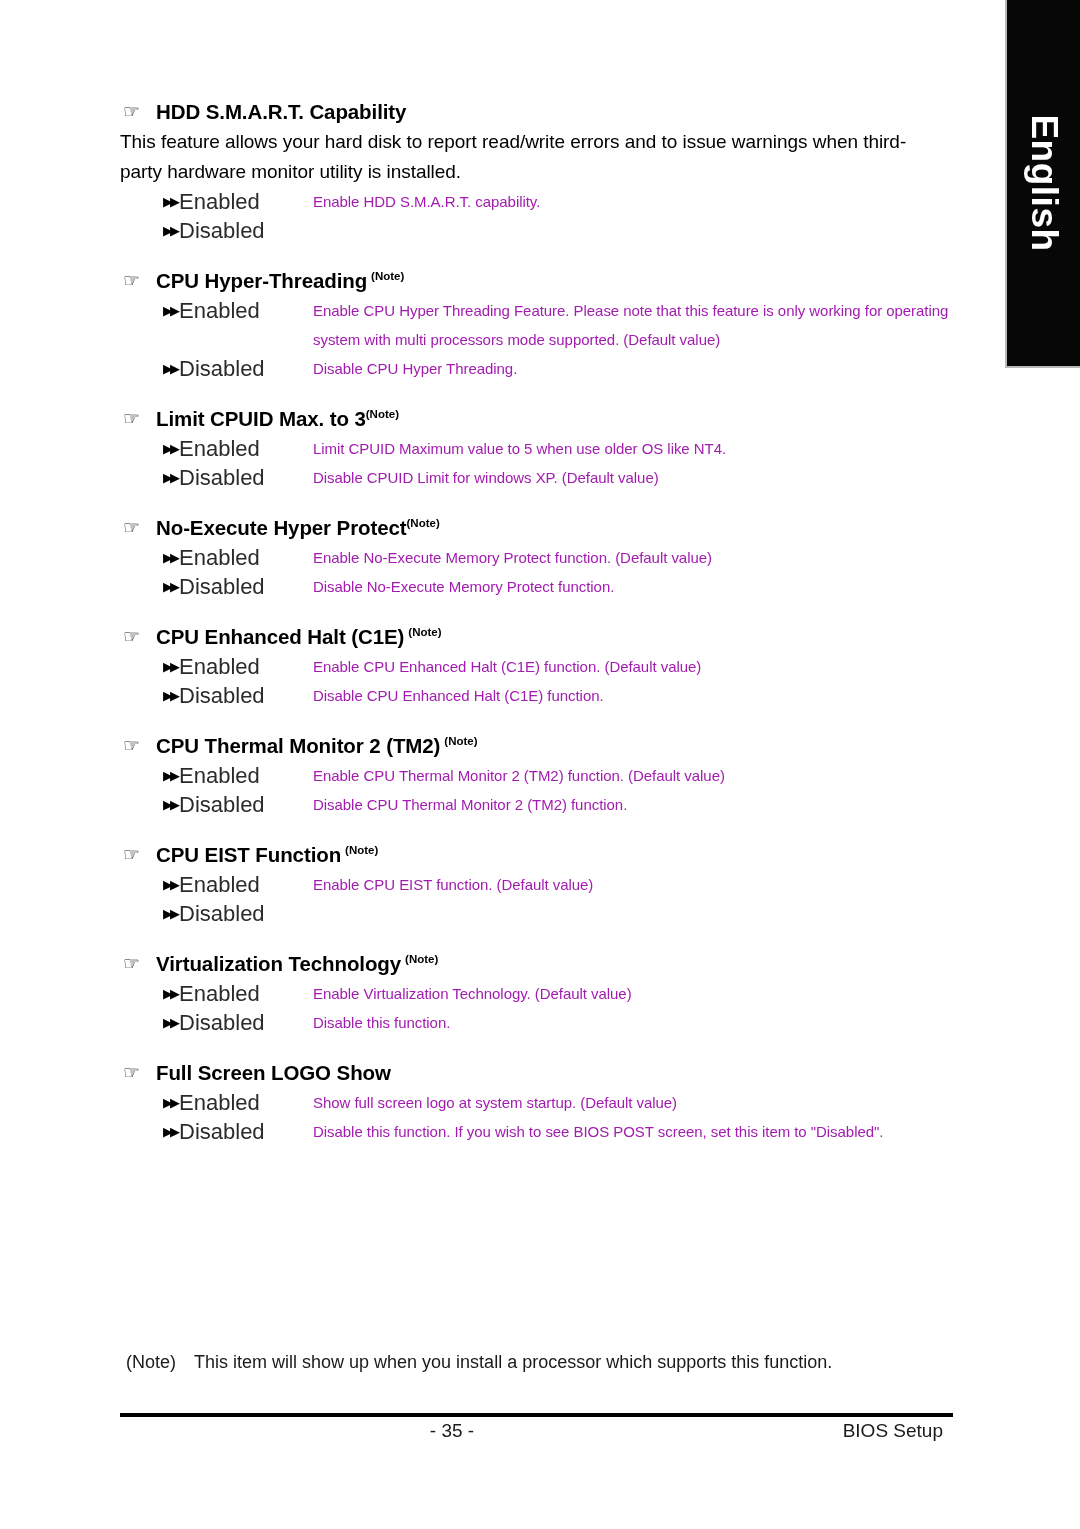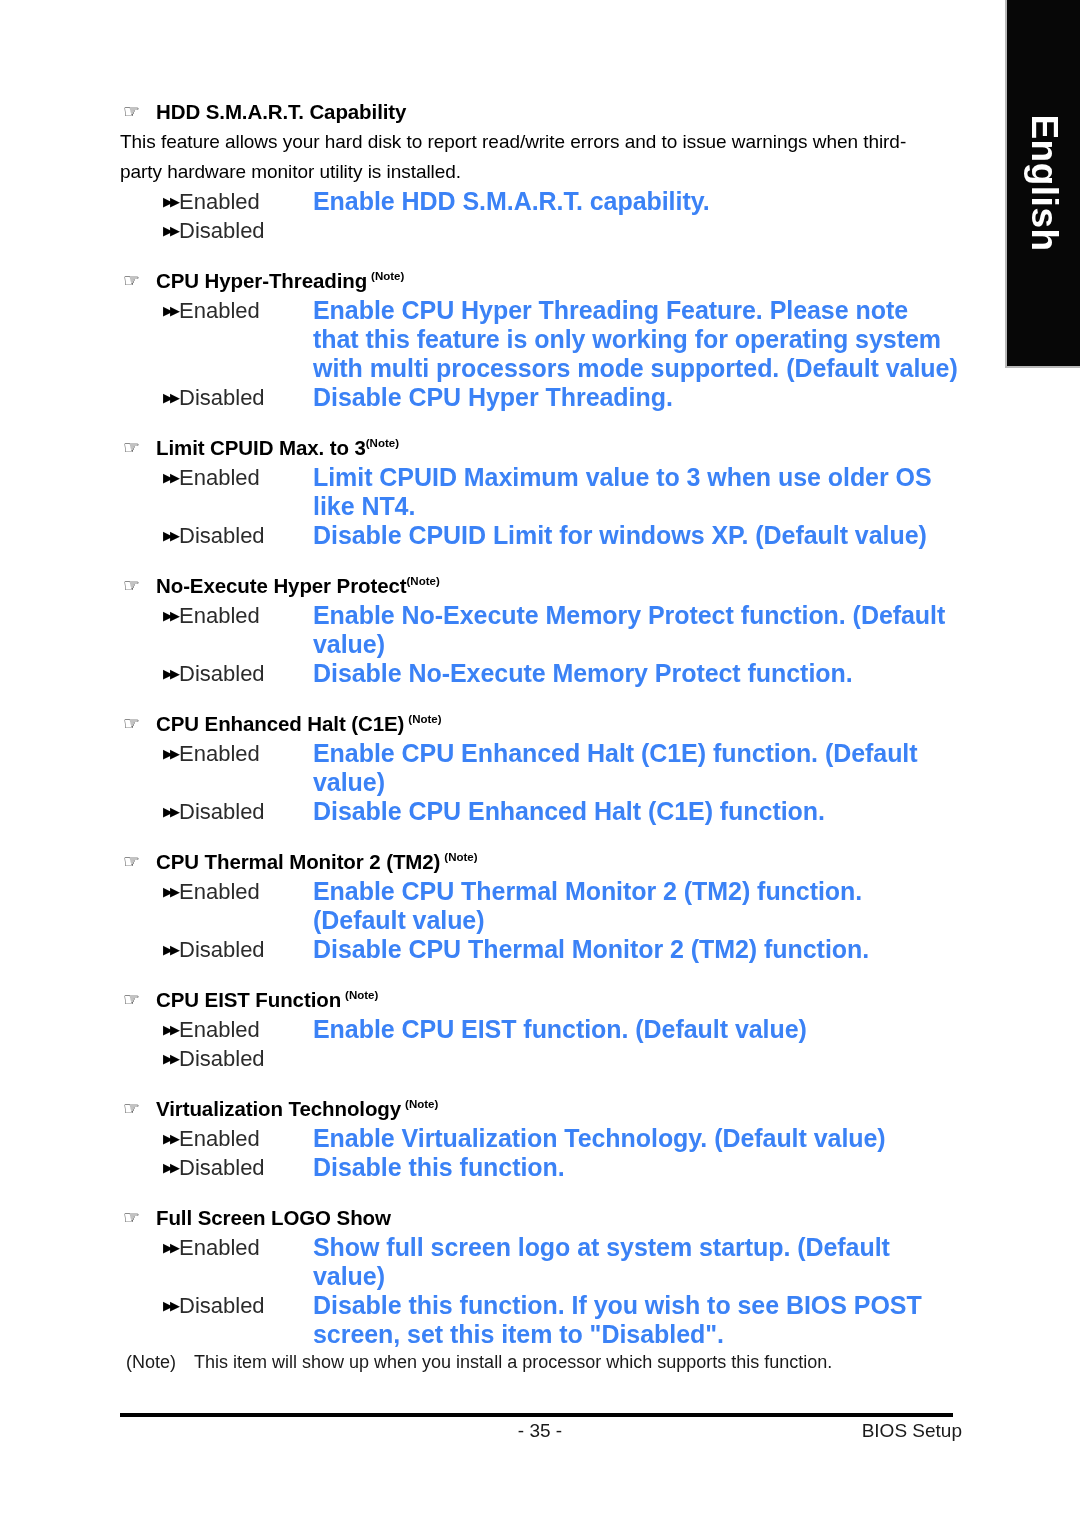--- a/index.html
+++ b/index.html
@@ -114,26 +114,25 @@
     color: #000;
   }
   .opt-label {
     flex: 0 0 134px;
     font-size: 22px;
     line-height: 29px;
     color: #2b2b2b;
   }
   .opt-desc {
     flex: 1 1 auto;
-    font-size: 25px;
+    font-size: 15px;
     line-height: 29px;
-    color: #3b82f6;
+    color: #a21caf;
     max-width: 648px;
     letter-spacing: -0.05px;
-    font-weight: bold;
   }
 
   
   .footnote {
     position: absolute;
     left: 126px;
     top: 1349px;
     width: 840px;
     display: flex;
     font-size: 18px;
@@ -149,28 +148,28 @@
     top: 1413px;
     width: 833px;
     height: 0;
     border-top: 3px solid #000;
     border-bottom: 1px solid #000;
   }
   .footer-page {
     position: absolute;
     left: 0;
     top: 1420px;
-    width: 1080px;
+    width: 904px;
     text-align: center;
     font-size: 19px;
     color: #1a1a1a;
   }
   .footer-right {
     position: absolute;
-    right: 118px;
+    right: 137px;
     top: 1420px;
     font-size: 19px;
     color: #1a1a1a;
   }
 </style>
 </head>
 <body>
 
 <div class="page">
 
@@ -212,21 +211,21 @@
         </div>
       </div>
       <div class="section">
         <div class="heading-row">
           <div class="hand-icon">☞</div>
           <div class="heading-text"><span>Limit CPUID Max. to 3</span><span class="note-sup">(Note)</span></div>
         </div>
         <div class="opt-row">
           <div class="opt-bullet">▶▶</div>
           <div class="opt-label">Enabled</div>
-          <div class="opt-desc">Limit CPUID Maximum value to 3 when use older OS like NT4.</div>
+          <div class="opt-desc">Limit CPUID Maximum value to 5 when use older OS like NT4.</div>
         </div>
         <div class="opt-row">
           <div class="opt-bullet">▶▶</div>
           <div class="opt-label">Disabled</div>
           <div class="opt-desc">Disable CPUID Limit for windows XP. (Default value)</div>
         </div>
       </div>
       <div class="section">
         <div class="heading-row">
           <div class="hand-icon">☞</div>

